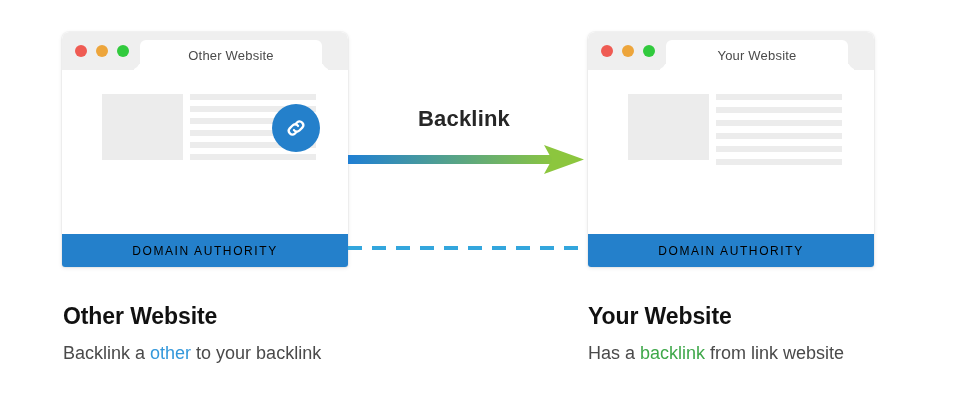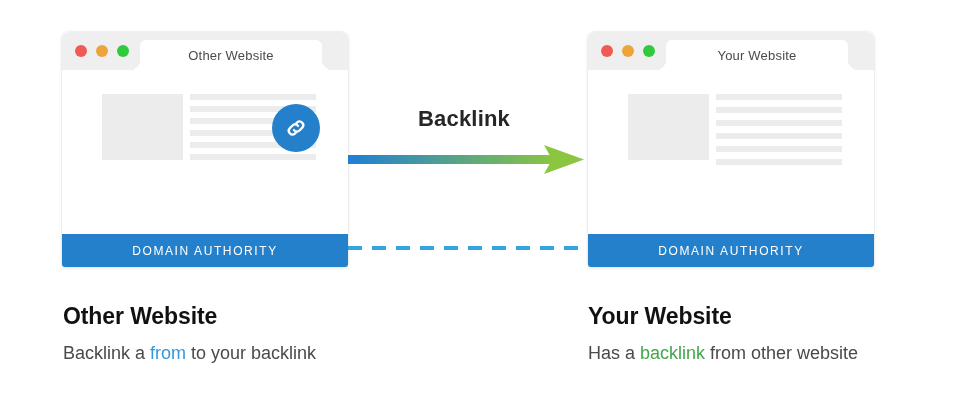--- a/index.html
+++ b/index.html
@@ -128,21 +128,21 @@
   .da-bar {
     position: absolute;
     left: 0; right: 0; bottom: 0;
     height: 33px;
     background: #2480cb;
     display: flex;
     align-items: center;
     justify-content: center;
   }
   .da-text {
-    color: #ffffff;
+    color: #000000;
     font-size: 12px;
     letter-spacing: 1.6px;
     font-weight: 400;
   }
 
   
   .backlink-label {
     position: absolute;
     left: 348px;
     top: 106px;
@@ -274,21 +274,21 @@
       </defs>
       <rect x="0" y="12" width="208" height="9" fill="url(#arrowGrad)"></rect>
       <polygon points="196,2 236,16.5 196,31 204,16.5" fill="#8cc63e"></polygon>
     </svg>
   </div>
 
   <div class="dashed"></div>
 
   <div class="caption left">
     <div class="cap-title">Other Website</div>
-    <div class="cap-sub"><span>Backlink a </span><span class="hl-link">from</span><span> to your backlink</span></div>
+    <div class="cap-sub"><span>Backlink a </span><span class="hl-link">other</span><span> to your backlink</span></div>
   </div>
 
   <div class="caption right">
     <div class="cap-title">Your Website</div>
-    <div class="cap-sub"><span>Has a </span><span class="hl-backlink">backlink</span><span> from other website</span></div>
+    <div class="cap-sub"><span>Has a </span><span class="hl-backlink">backlink</span><span> from link website</span></div>
   </div>
 
 </div>
 
 </body></html>

